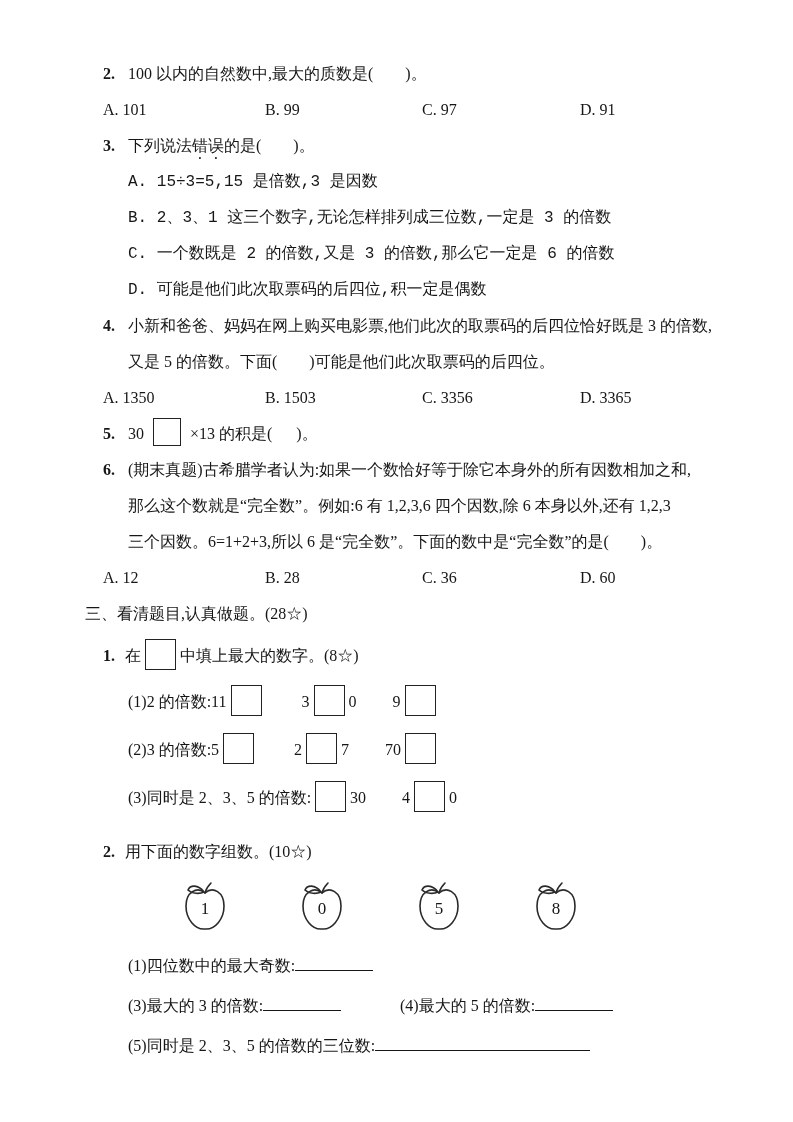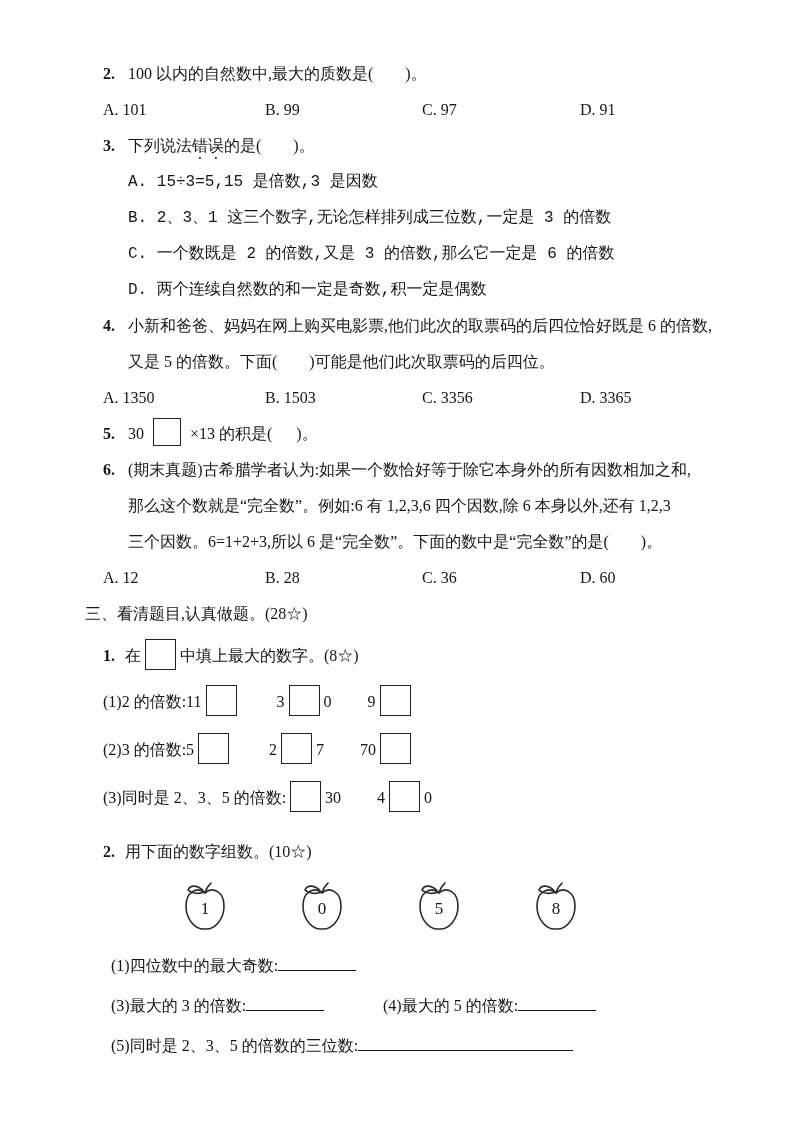--- a/index.html
+++ b/index.html
@@ -32,27 +32,27 @@
     vertical-align:-7px;margin:0 5px;background:#fff;
   }
   .bx2{
     display:inline-block;width:29px;height:29px;border:1.6px solid #222;
     vertical-align:-9px;margin:0 4px;background:#fff;
   }
   .sec-header{font-weight:normal;line-height:36px;margin-left:-18px;white-space:pre;}
   .s3q{display:flex;margin-top:4px;}
   .s3num{width:22px;flex:none;font-weight:bold;line-height:40px;white-space:pre;}
   .s3stem{line-height:40px;white-space:pre;}
-  .fillrow{display:flex;align-items:center;height:48px;white-space:pre;}
+  .fillrow{display:flex;align-items:center;height:48px;margin-left:25px;white-space:pre;}
   .grp{margin-right:36px;white-space:pre;}
   .apples{display:flex;margin-left:78px;gap:69px;margin-top:8px;height:56px;}
   .apple{width:48px;height:54px;}
   .apple path{fill:none;stroke:#2a2a2a;stroke-width:1.6;stroke-linecap:round;}
   .apple text{font-size:17px;fill:#161616;text-anchor:middle;font-family:"Liberation Serif","DejaVu Serif",serif;}
-  .blanks{margin-left:8px;margin-top:10px;}
+  .blanks{margin-left:25px;margin-top:10px;}
   .blankrow{display:grid;grid-template-columns:272px auto;line-height:40px;}
   .blankrow.single{grid-template-columns:auto;}
   .blankcell{white-space:pre;}
   .ul{display:inline-block;width:78px;border-bottom:1.3px solid #161616;height:14px;vertical-align:baseline;}
   .ul.long{width:215px;}
 </style>
 </head>
 <body>
 
 <div class="sheet">
@@ -72,26 +72,26 @@
 
   <div class="qrow">
     <span class="qnum" data-bind="mc.questions.1.num">3.</span>
     <div class="stem">
       <div class="line"><span data-bind="mc.questions.1.stem_pre">下列说法</span><span class="emph" data-bind="mc.questions.1.stem_emph">错误</span><span data-bind="mc.questions.1.stem_post">的是(        )。</span></div>
     </div>
   </div>
   <div class="optline" data-bind="mc.questions.1.options.0">A. 15÷3=5,15 是倍数,3 是因数</div>
   <div class="optline" data-bind="mc.questions.1.options.1">B. 2、3、1 这三个数字,无论怎样排列成三位数,一定是 3 的倍数</div>
   <div class="optline" data-bind="mc.questions.1.options.2">C. 一个数既是 2 的倍数,又是 3 的倍数,那么它一定是 6 的倍数</div>
-  <div class="optline" data-bind="mc.questions.1.options.3">D. 两个连续自然数的和一定是奇数,积一定是偶数</div>
+  <div class="optline" data-bind="mc.questions.1.options.3">D. 可能是他们此次取票码的后四位,积一定是偶数</div>
 
   <div class="qrow">
     <span class="qnum" data-bind="mc.questions.2.num">4.</span>
     <div class="stem">
-      <div class="line" data-bind="mc.questions.2.lines.0">小新和爸爸、妈妈在网上购买电影票,他们此次的取票码的后四位恰好既是 6 的倍数,</div>
+      <div class="line" data-bind="mc.questions.2.lines.0">小新和爸爸、妈妈在网上购买电影票,他们此次的取票码的后四位恰好既是 3 的倍数,</div>
       <div class="line" data-bind="mc.questions.2.lines.1">又是 5 的倍数。下面(        )可能是他们此次取票码的后四位。</div>
     </div>
   </div>
   <div class="opts">
     <span data-bind="mc.questions.2.options.0">A. 1350</span>
     <span data-bind="mc.questions.2.options.1">B. 1503</span>
     <span data-bind="mc.questions.2.options.2">C. 3356</span>
     <span data-bind="mc.questions.2.options.3">D. 3365</span>
   </div>
 

